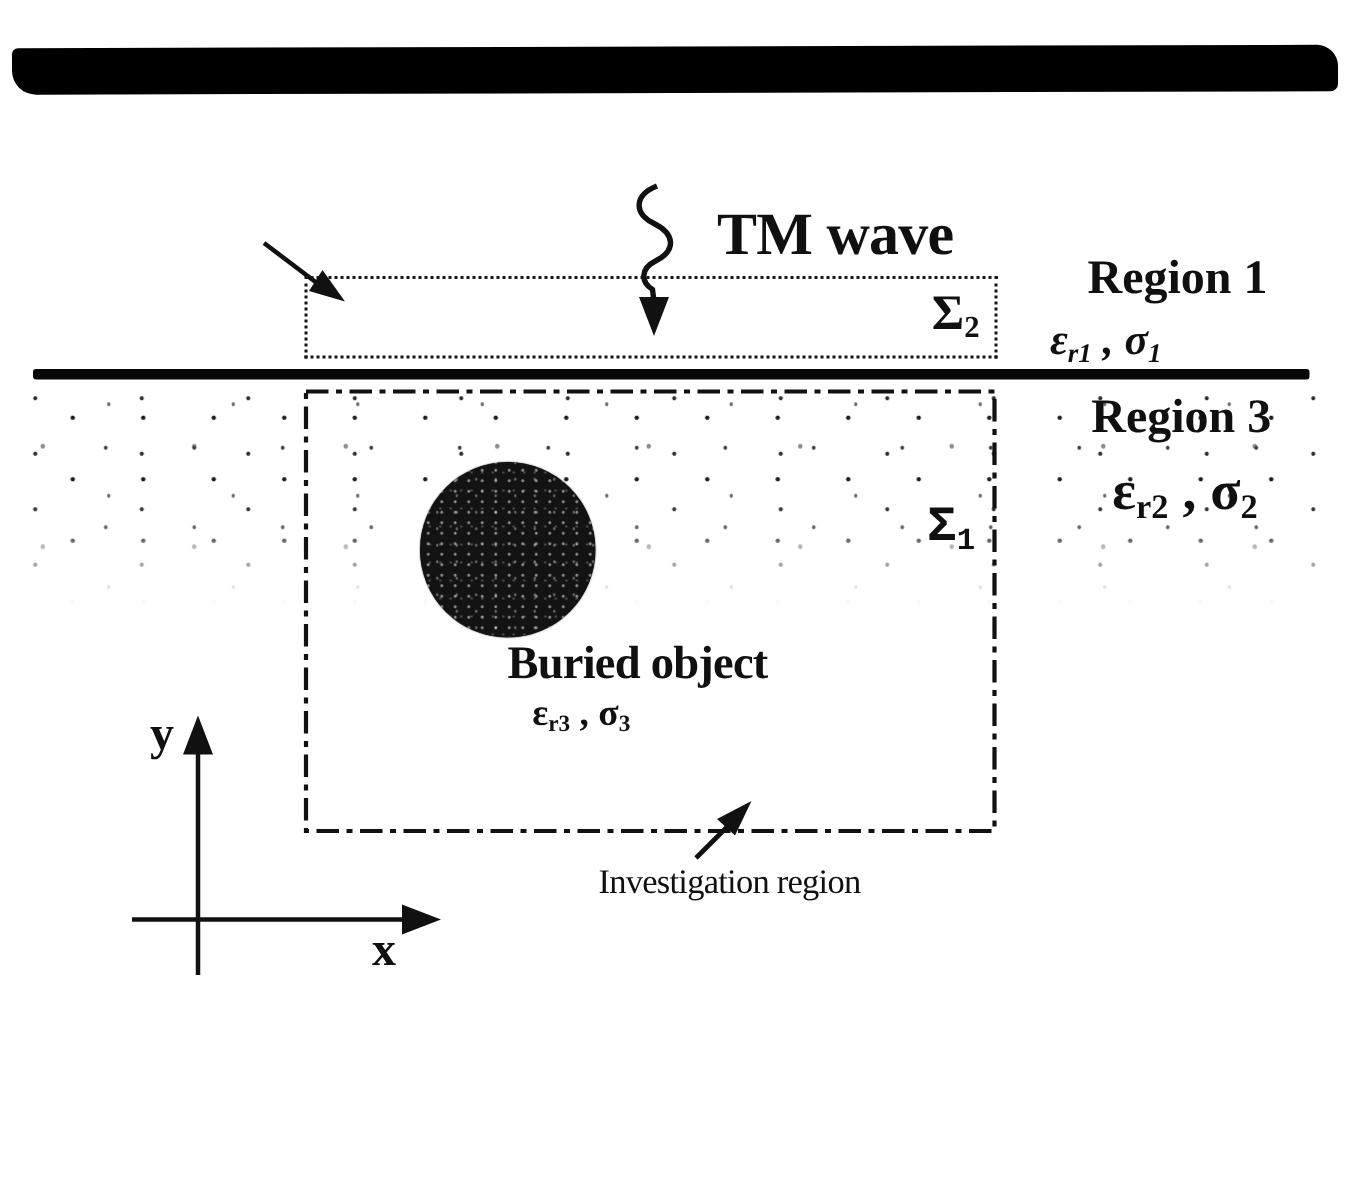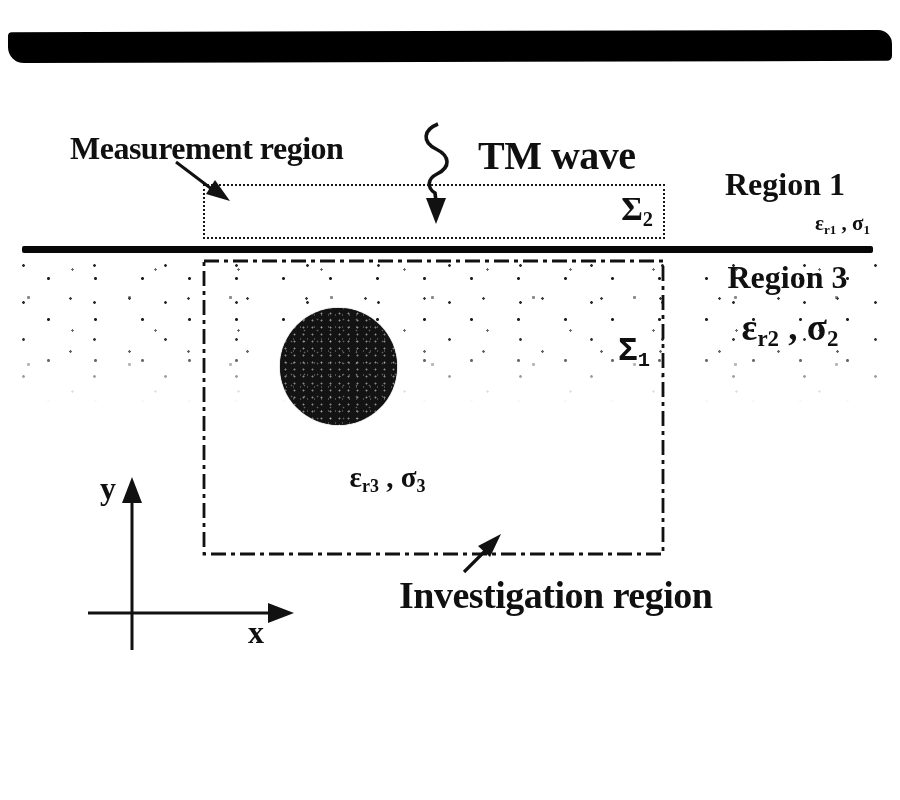--- a/index.html
+++ b/index.html
@@ -36,28 +36,28 @@
       radial-gradient(circle,rgba(255,255,255,.50) .8px,transparent 1.2px),
       radial-gradient(circle,rgba(255,255,255,.35) .7px,transparent 1.1px),
       radial-gradient(circle,rgba(255,255,255,.25) .6px,transparent 1.0px);
     background-size:9px 7px,13px 11px,7px 12px;
     background-position:1px 2px,5px 6px,3px 1px;
     box-shadow:0 0 1px #000;}
   .txt{position:absolute;white-space:nowrap;line-height:1;}
   .t-meas{left:70px;top:132px;font-size:32px;font-weight:600;letter-spacing:-.5px;}
   .t-tm{left:478px;top:136px;font-size:40px;font-weight:700;letter-spacing:-.5px;}
   .t-r1{left:700px;top:168px;width:170px;text-align:center;font-size:32px;font-weight:600;}
-  .t-e1{left:700px;top:213px;width:170px;text-align:right;font-size:21px;font-weight:700;}
+  .t-e1{left:700px;top:213px;width:170px;text-align:left;font-size:29px;font-weight:700;font-style:italic;}
   .t-r2{left:700px;top:261px;width:175px;text-align:center;font-size:32px;font-weight:600;}
   .t-e2{left:700px;top:309px;width:180px;text-align:center;font-size:37px;font-weight:700;}
   .t-s2{right:10px;top:5px;position:absolute;font-size:33px;font-weight:700;}
   .t-s1{left:618px;top:335px;font-size:33px;font-weight:700;font-family:Liberation Mono, monospace;}
   .t-bur{left:300px;top:426px;width:250px;text-align:center;font-size:31px;font-weight:600;letter-spacing:-.5px;}
-  .t-e3{left:300px;top:463px;width:175px;text-align:center;font-size:29px;font-weight:700;}
-  .t-inv{left:399px;top:576px;font-size:38px;font-weight:700;letter-spacing:-.5px;}
+  .t-e3{left:300px;top:463px;width:175px;text-align:center;font-size:25px;font-weight:700;}
+  .t-inv{left:399px;top:576px;font-size:23px;font-weight:400;letter-spacing:-.5px;}
   .t-y{left:100px;top:472px;font-size:32px;font-weight:700;}
   .t-x{left:248px;top:616px;font-size:32px;font-weight:700;}
   sub{font-size:.62em;vertical-align:-.28em;font-weight:inherit;}
   svg.overlay{position:absolute;left:0;top:0;}
 </style>
 </head>
 <body>
 
 <div id="canvas">
 
@@ -93,34 +93,34 @@
     </g>
 
     <g>
       <line x1="132" y1="650" x2="132" y2="498" stroke="#111" stroke-width="3"></line>
       <polygon points="132,477 122,503 142,503" fill="#111"></polygon>
       <line x1="88" y1="613" x2="272" y2="613" stroke="#111" stroke-width="3"></line>
       <polygon points="294,613 268,603 268,623" fill="#111"></polygon>
     </g>
   </svg>
 
-  <div class="txt t-meas">Measurement region</div>
 
   <div class="txt t-tm">TM wave</div>
 
   <div class="txt t-r1">Region 1</div>
 
   <div class="txt t-e1"><span>ε</span><sub>r1</sub><span> , </span><span>σ</span><sub>1</sub></div>
 
   <div class="txt t-r2">Region 3</div>
 
   <div class="txt t-e2"><span>ε</span><sub>r2</sub><span> , </span><span>σ</span><sub>2</sub></div>
 
   <div class="txt t-s1"><span>Σ</span><sub>1</sub></div>
 
+  <div class="txt t-bur">Buried object</div>
 
   <div class="txt t-e3"><span>ε</span><sub>r3</sub><span> , </span><span>σ</span><sub>3</sub></div>
 
   <div class="txt t-inv">Investigation region</div>
 
   <div class="txt t-y">y</div>
 
   <div class="txt t-x">x</div>
 
 </div>

